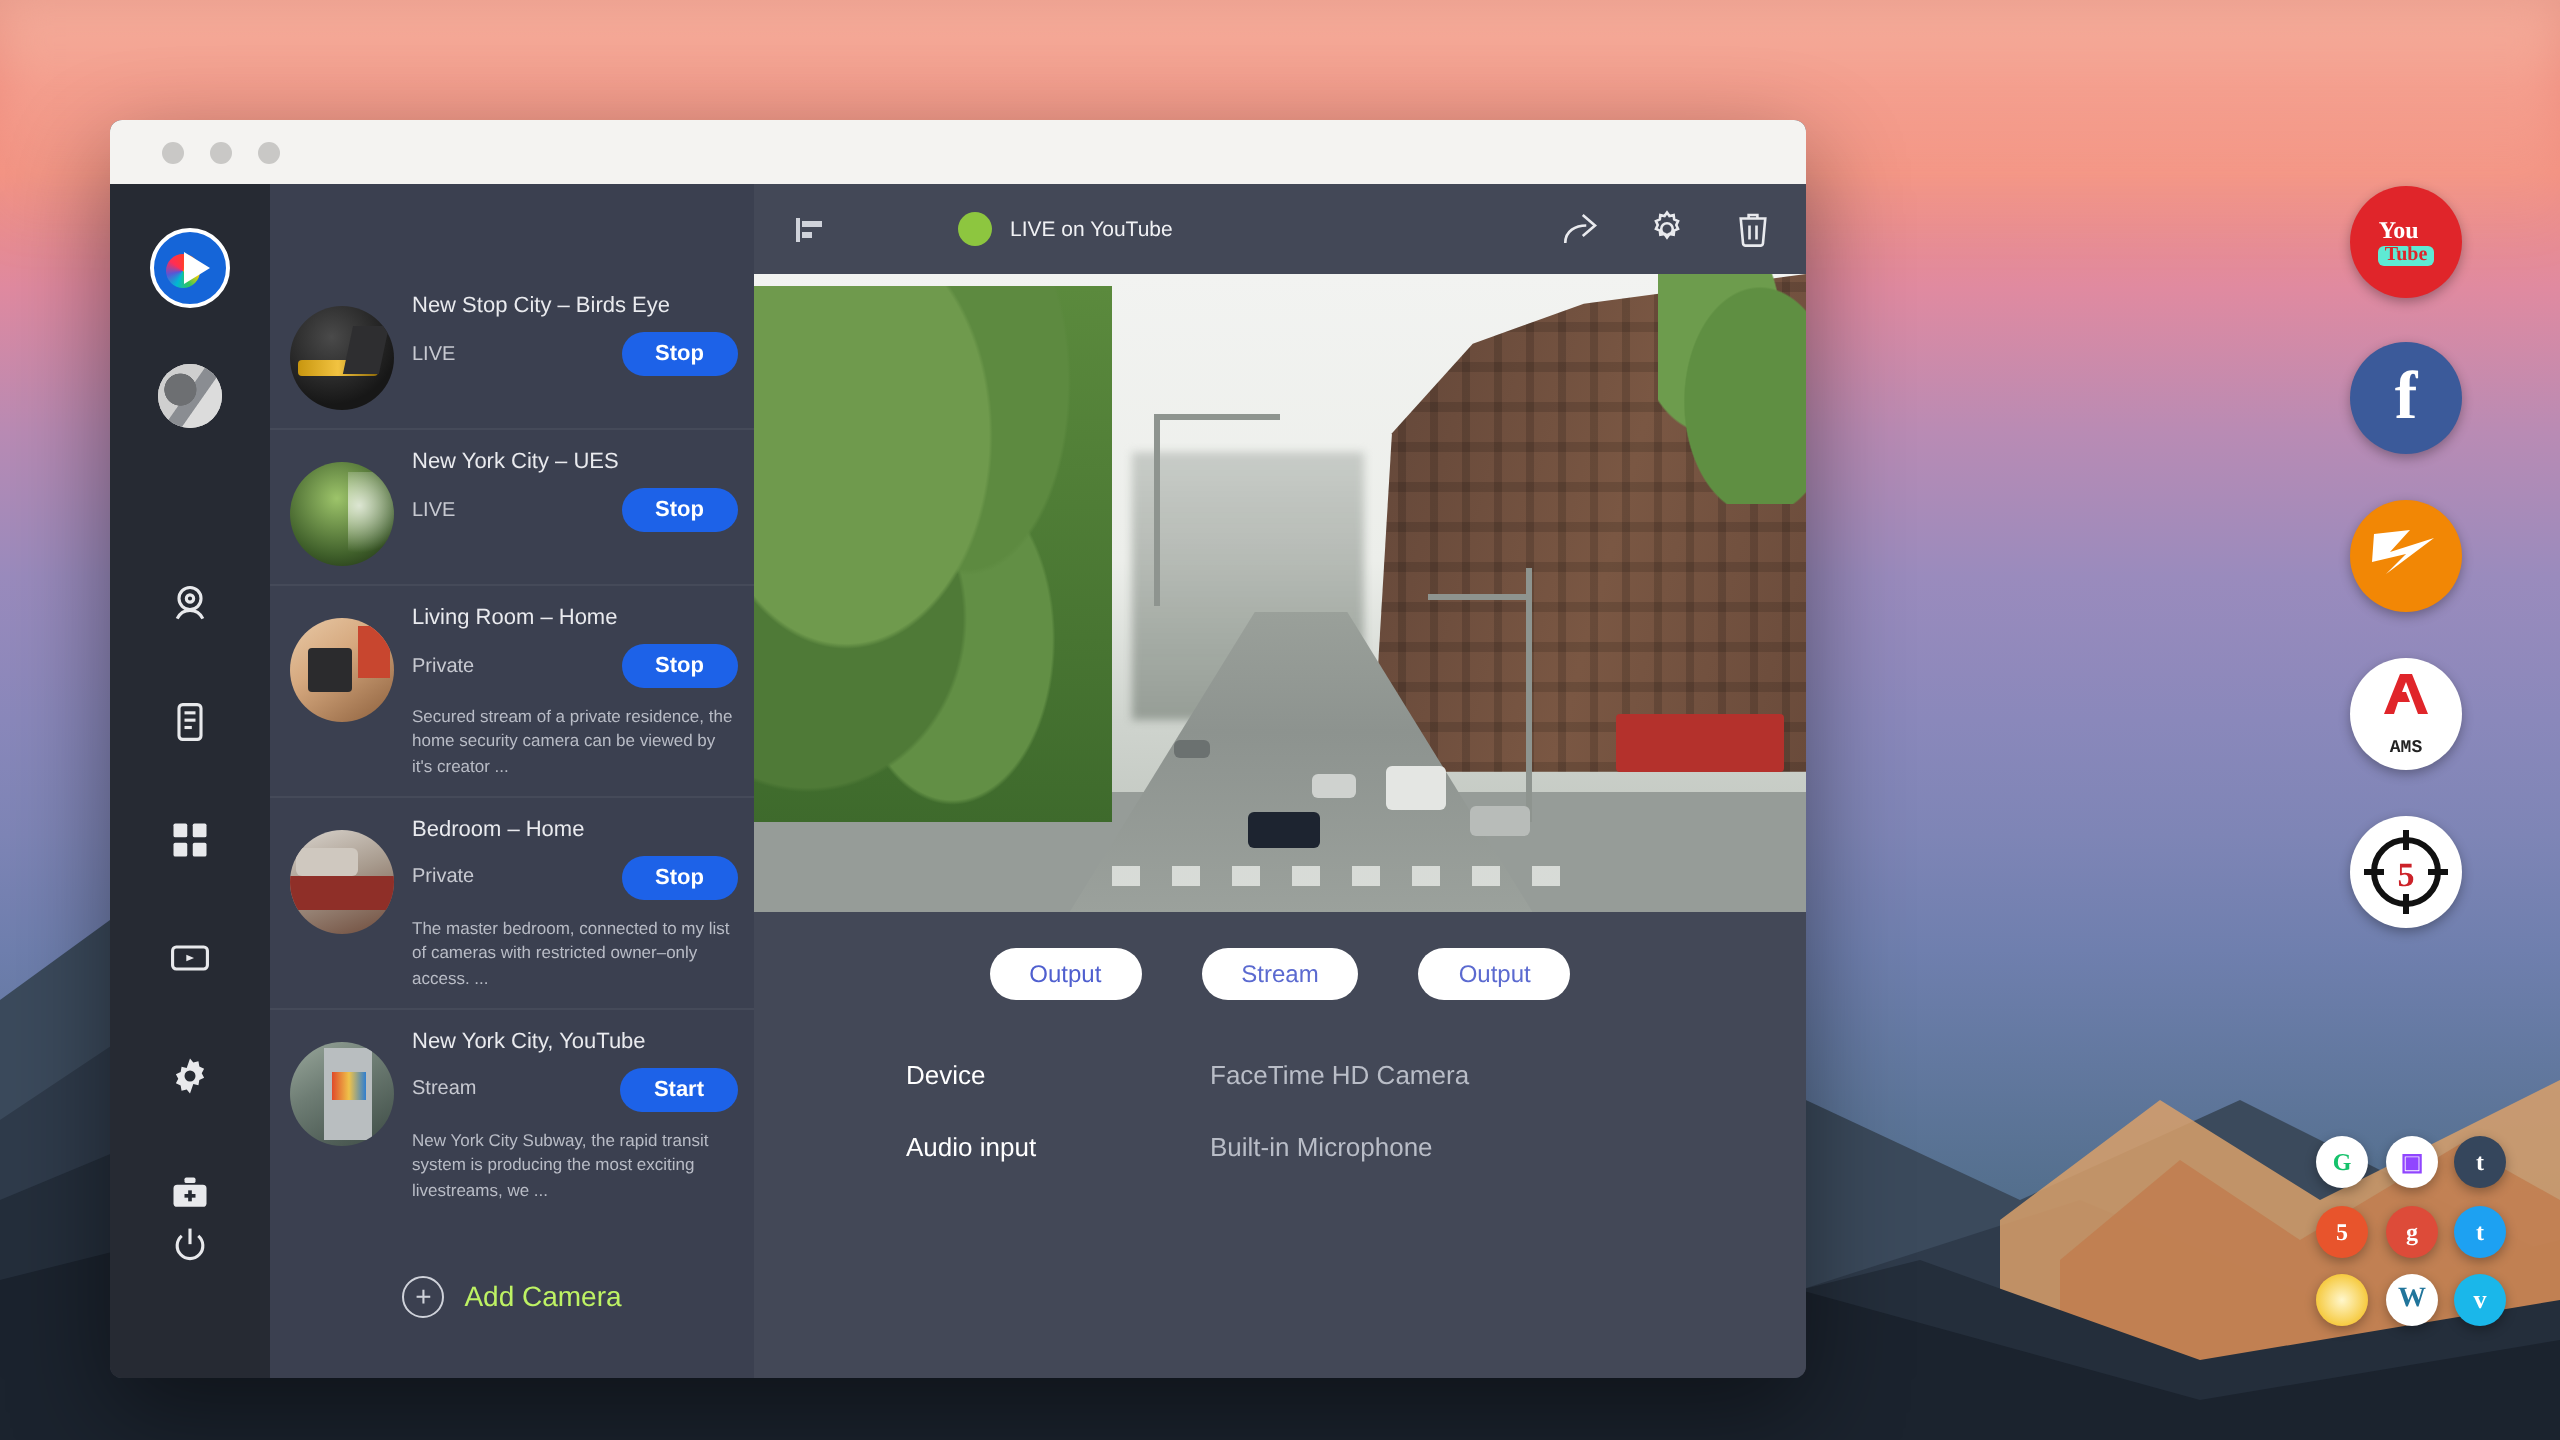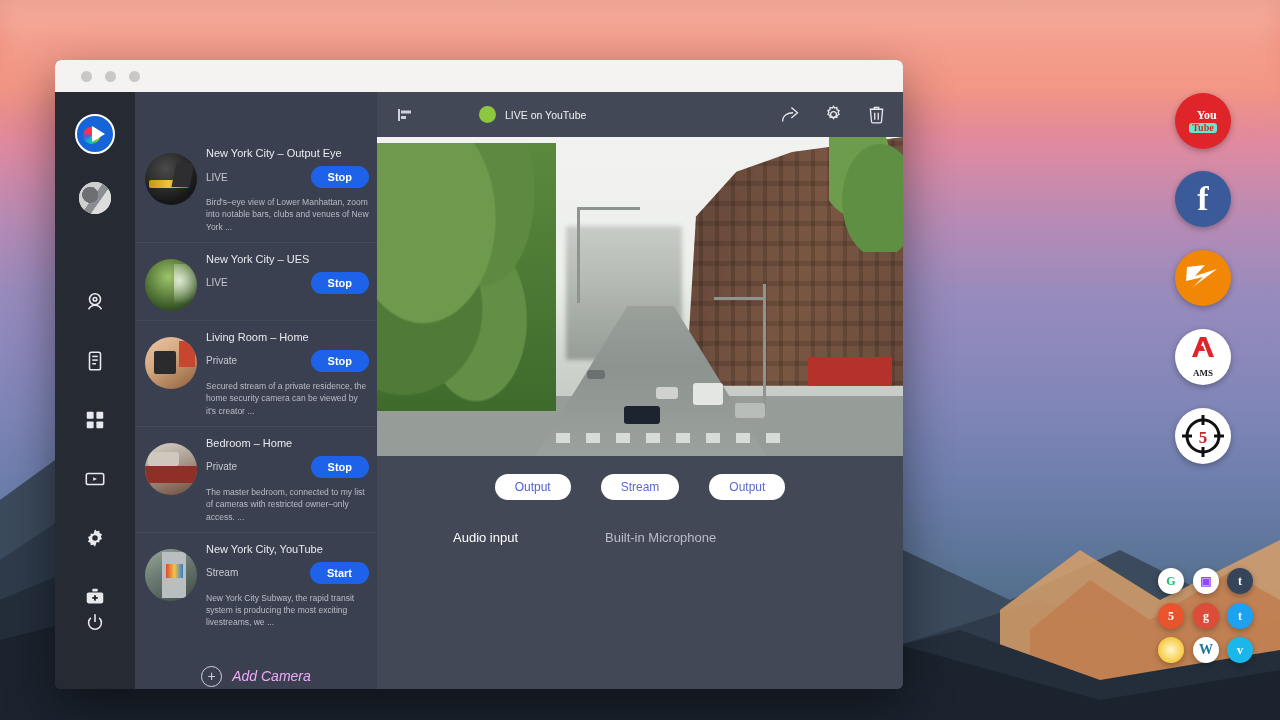--- a/index.html
+++ b/index.html
@@ -120,21 +120,21 @@
   #add-camera {
     display: flex; align-items: center; justify-content: center; gap: 10px;
     padding: 28px 0 0 0; cursor: pointer;
   }
   #add-camera .plus {
     width: 21px; height: 21px; border-radius: 50%;
     border: 1.4px solid #cfd2da; color: #cfd2da;
     display: flex; align-items: center; justify-content: center;
     font-size: 14px; line-height: 1;
   }
-  #add-camera .lbl { color: #f0abfc; font-size: 14px; font-style: italic; }
+  #add-camera .lbl { color: #bef264; font-size: 14px; }
 
   
   #main-col { flex: 1 1 auto; background: #434857; display: flex; flex-direction: column; }
   #main-top {
     height: 45px; display: flex; align-items: center; padding: 0 16px; gap: 10px;
   }
   #sort-icon { width: 22px; display: flex; align-items: center; justify-content: center; cursor: pointer; }
   #live-badge { display: flex; align-items: center; gap: 9px; margin-left: 54px; }
   .live-dot { width: 17px; height: 17px; border-radius: 50%; background: #8dc63f; }
   #live-label { font-size: 10.5px; color: #f0f1f4; }
@@ -223,39 +223,39 @@
     <polygon points="0,200 110,120 210,210 300,160 420,270 560,200 700,300 860,230 1010,300 1120,250 1280,330 1280,420 0,420" fill="#3b4a5c"></polygon>
     <polygon points="0,260 90,200 190,265 320,225 430,300 520,265 640,330 780,285 900,345 1040,300 1160,350 1280,320 1280,420 0,420" fill="#2f3b4b"></polygon>
     <polygon points="1000,310 1080,250 1160,300 1280,240 1280,420 1000,420" fill="#d9a06a" opacity="0.85"></polygon>
     <polygon points="1030,330 1090,280 1150,320 1230,272 1280,300 1280,420 1030,420" fill="#c07c4d" opacity="0.8"></polygon>
     <polygon points="0,300 120,250 260,320 400,280 520,350 660,310 800,370 960,330 1100,380 1280,350 1280,420 0,420" fill="#242e3b"></polygon>
     <polygon points="0,340 160,300 340,365 520,325 700,385 900,345 1100,400 1280,370 1280,420 0,420" fill="#1b232e"></polygon>
   </svg>
 </div>
 
 <div class="dicon" style="left:1175px; top:93px; width:56px; height:56px; background:#e0252a;">
-  <div style="text-align:right; line-height:1;">
+  <div style="text-align:left; line-height:1;">
     <div style="color:#fff; font-size:12px; font-weight:bold; font-family:'Liberation Serif',serif;">You</div>
     <div style="background:#5eead4; color:#e0252a; font-size:10px; font-weight:bold; border-radius:3px; padding:0 3px; margin-top:2px; font-family:'Liberation Serif',serif;">Tube</div>
   </div>
 </div>
 <div class="dicon" style="left:1175px; top:171px; width:56px; height:56px; background:#3b5a9a;">
   <span style="color:#fff; font-size:34px; font-weight:bold; font-family:'Liberation Serif',serif; line-height:1;">f</span>
 </div>
 <div class="dicon" style="left:1175px; top:250px; width:56px; height:56px; background:#f28705;">
   <svg width="40" height="34" viewBox="0 0 40 34">
     <path d="M4 6 L22 4 L12 15 L34 8 L10 26 L20 16 L3 20 Z" fill="#fff"></path>
   </svg>
 </div>
 <div class="dicon" style="left:1175px; top:329px; width:56px; height:56px; background:#ffffff;">
   <div style="text-align:center; line-height:1;">
     <svg width="26" height="22" viewBox="0 0 26 22">
       <path d="M10 1 L2 21 L7 21 L9 15 L15 15 L13 10 L11 10 L13 5 L19 21 L24 21 L16 1 Z" fill="#e0252a"></path>
     </svg>
-    <div style="font-size:9px; font-weight:bold; color:#222; font-family:Liberation Serif, serif; margin-top:8px;">AMS</div>
+    <div style="font-size:9px; font-weight:bold; color:#222; font-family:Liberation Mono, monospace; margin-top:8px;">AMS</div>
   </div>
 </div>
 <div class="dicon" style="left:1175px; top:408px; width:56px; height:56px; background:#ffffff;">
   <svg width="46" height="46" viewBox="0 0 46 46">
     <circle cx="23" cy="23" r="16" fill="none" stroke="#111" stroke-width="3"></circle>
     <line x1="23" y1="2" x2="23" y2="12" stroke="#111" stroke-width="3"></line>
     <line x1="23" y1="34" x2="23" y2="44" stroke="#111" stroke-width="3"></line>
     <line x1="2" y1="23" x2="12" y2="23" stroke="#111" stroke-width="3"></line>
     <line x1="34" y1="23" x2="44" y2="23" stroke="#111" stroke-width="3"></line>
     <text x="23" y="30" font-size="17" font-weight="bold" fill="#cc2229" text-anchor="middle" font-family="Liberation Serif, serif">5</text>
@@ -345,26 +345,25 @@
 
     <div id="list-col">
       <div id="list-topbar"></div>
 
       <div class="cam-item">
         <div class="cam-thumb" style="background:radial-gradient(circle at 40% 30%,#4a4a4a,#171717 70%);">
           <div style="position:absolute;left:8%;top:52%;width:76%;height:16%;background:linear-gradient(90deg,#c8960f,#f2c341,#8f6a08);border-radius:2px;"></div>
           <div style="position:absolute;left:55%;top:20%;width:34%;height:46%;background:#2e2e30;transform:skewX(-12deg);"></div>
         </div>
         <div class="cam-main">
-          <div class="cam-title">New York City – Output Eye</div>
+          <div class="cam-title">New Stop City – Birds Eye</div>
           <div class="cam-row2">
             <span class="cam-status">LIVE</span>
             <button class="cam-btn">Stop</button>
           </div>
-          <div class="cam-desc">Bird's–eye view of Lower Manhattan, zoom into notable bars, clubs and venues of New York ...</div>
         </div>
       </div>
 
       <div class="cam-item">
         <div class="cam-thumb" style="background:radial-gradient(circle at 45% 35%,#9dc46a,#3f5f2a 65%,#16240f 100%);">
           <div style="position:absolute;right:-10%;top:10%;width:55%;height:80%;background:radial-gradient(circle at 20% 40%,rgba(255,255,255,.75),rgba(255,255,255,0) 70%);"></div>
         </div>
         <div class="cam-main">
           <div class="cam-title">New York City – UES</div>
           <div class="cam-row2">
@@ -479,20 +478,24 @@
       </div>
 
       <div id="tabs">
         <button class="tab-pill active">Output</button>
         <button class="tab-pill">Stream</button>
         <button class="tab-pill">Output</button>
       </div>
 
       <div id="details">
         <div class="detail-row">
+          <span class="detail-label">Device</span>
+          <span class="detail-value">FaceTime HD Camera</span>
+        </div>
+        <div class="detail-row">
           <span class="detail-label">Audio input</span>
           <span class="detail-value">Built-in Microphone</span>
         </div>
       </div>
     </div>
   </div>
 
 </div>
 
 </body></html>

